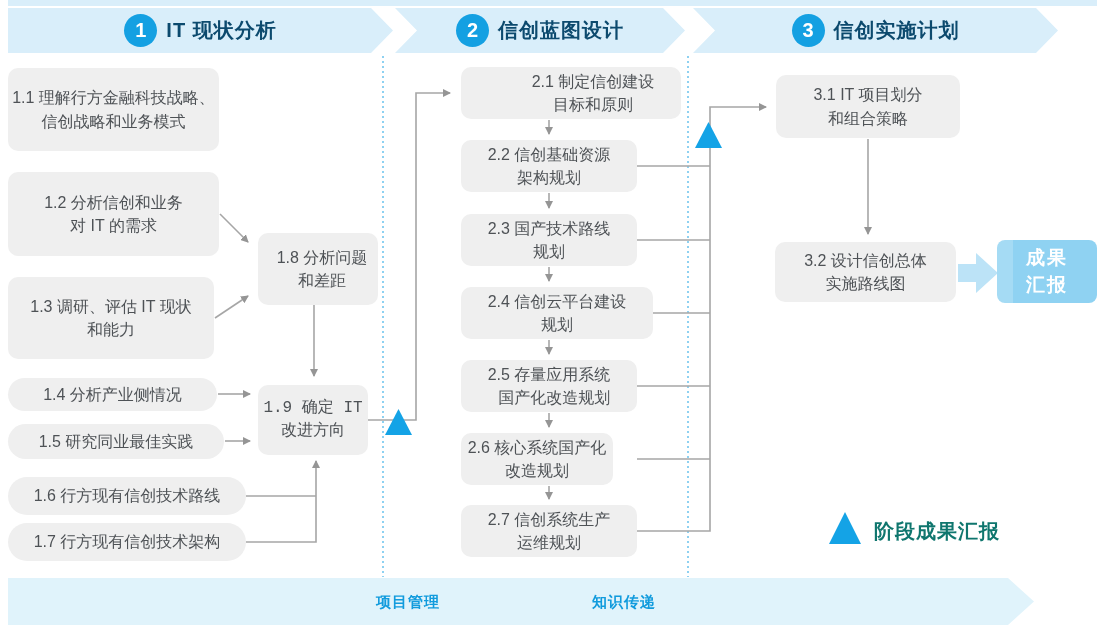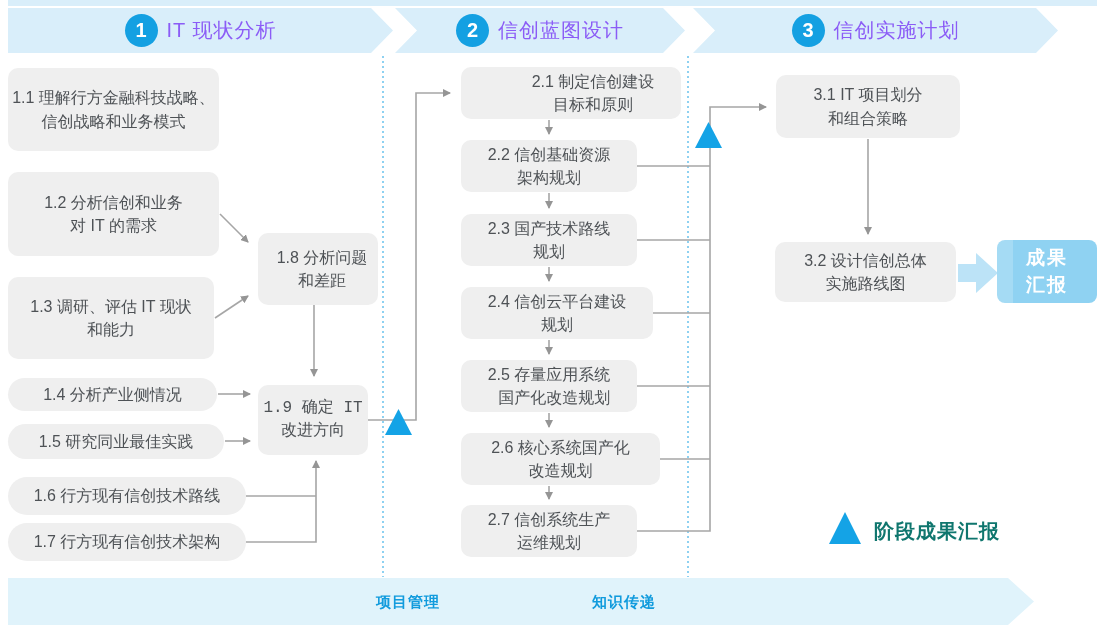--- a/index.html
+++ b/index.html
@@ -11,21 +11,21 @@
   .banner{
     position:absolute;top:8px;height:45px;background:#d9eefa;
     display:flex;align-items:center;justify-content:center;gap:9px;
   }
   .banner.first{clip-path:polygon(0 0,calc(100% - 22px) 0,100% 50%,calc(100% - 22px) 100%,0 100%);}
   .banner.mid{clip-path:polygon(0 0,calc(100% - 22px) 0,100% 50%,calc(100% - 22px) 100%,0 100%,22px 50%);}
   .pnum{
     width:33px;height:33px;border-radius:50%;background:#14a0e2;color:#ffffff;
     font-weight:bold;font-size:20px;display:flex;align-items:center;justify-content:center;flex:0 0 auto;
   }
-  .ptitle{color:#8b5cf6;font-weight:normal;font-size:20px;letter-spacing:1px;white-space:nowrap;}
+  .ptitle{color:#0c4a6e;font-weight:bold;font-size:20px;letter-spacing:1px;white-space:nowrap;}
   .gbox{
     position:absolute;background:#efefef;border-radius:10px;color:#4e5256;
     display:flex;align-items:center;justify-content:center;text-align:center;
     font-size:16px;line-height:1.45;white-space:pre-line;
   }
   .pill{border-radius:19px;}
   .blue-box{
     position:absolute;border-radius:8px;color:#ffffff;font-weight:bold;font-size:19px;
     line-height:1.4;display:flex;align-items:center;justify-content:center;text-align:center;
     white-space:pre-line;background:linear-gradient(90deg,#a5dbf4 0px,#a5dbf4 16px,#8fd2f2 16px);
@@ -123,21 +123,21 @@
   <div class="gbox" style="left:461px;top:67px;width:176px;height:52px;padding-left:44px;">2.1 制定信创建设
 目标和原则</div>
   <div class="gbox" style="left:461px;top:140px;width:176px;height:52px;">2.2 信创基础资源
 架构规划</div>
   <div class="gbox" style="left:461px;top:214px;width:176px;height:52px;text-align:center;">2.3 国产技术路线
 规划</div>
   <div class="gbox" style="left:461px;top:287px;width:192px;height:52px;">2.4 信创云平台建设
 规划</div>
   <div class="gbox" style="left:461px;top:360px;width:176px;height:52px;text-align:right;">2.5 存量应用系统
 国产化改造规划</div>
-  <div class="gbox" style="left:461px;top:433px;width:199px;height:52px;">2.6 核心系统国产化
+  <div class="gbox" style="left:461px;top:433px;width:152px;height:52px;">2.6 核心系统国产化
 改造规划</div>
   <div class="gbox" style="left:461px;top:505px;width:176px;height:52px;">2.7 信创系统生产
 运维规划</div>
 
   <div class="gbox" style="left:776px;top:75px;width:184px;height:63px;">3.1 IT 项目划分
 和组合策略</div>
   <div class="gbox" style="left:775px;top:242px;width:181px;height:60px;">3.2 设计信创总体
 实施路线图</div>
   <div class="blue-box" style="left:997px;top:240px;width:100px;height:63px;">成果
 汇报</div>

